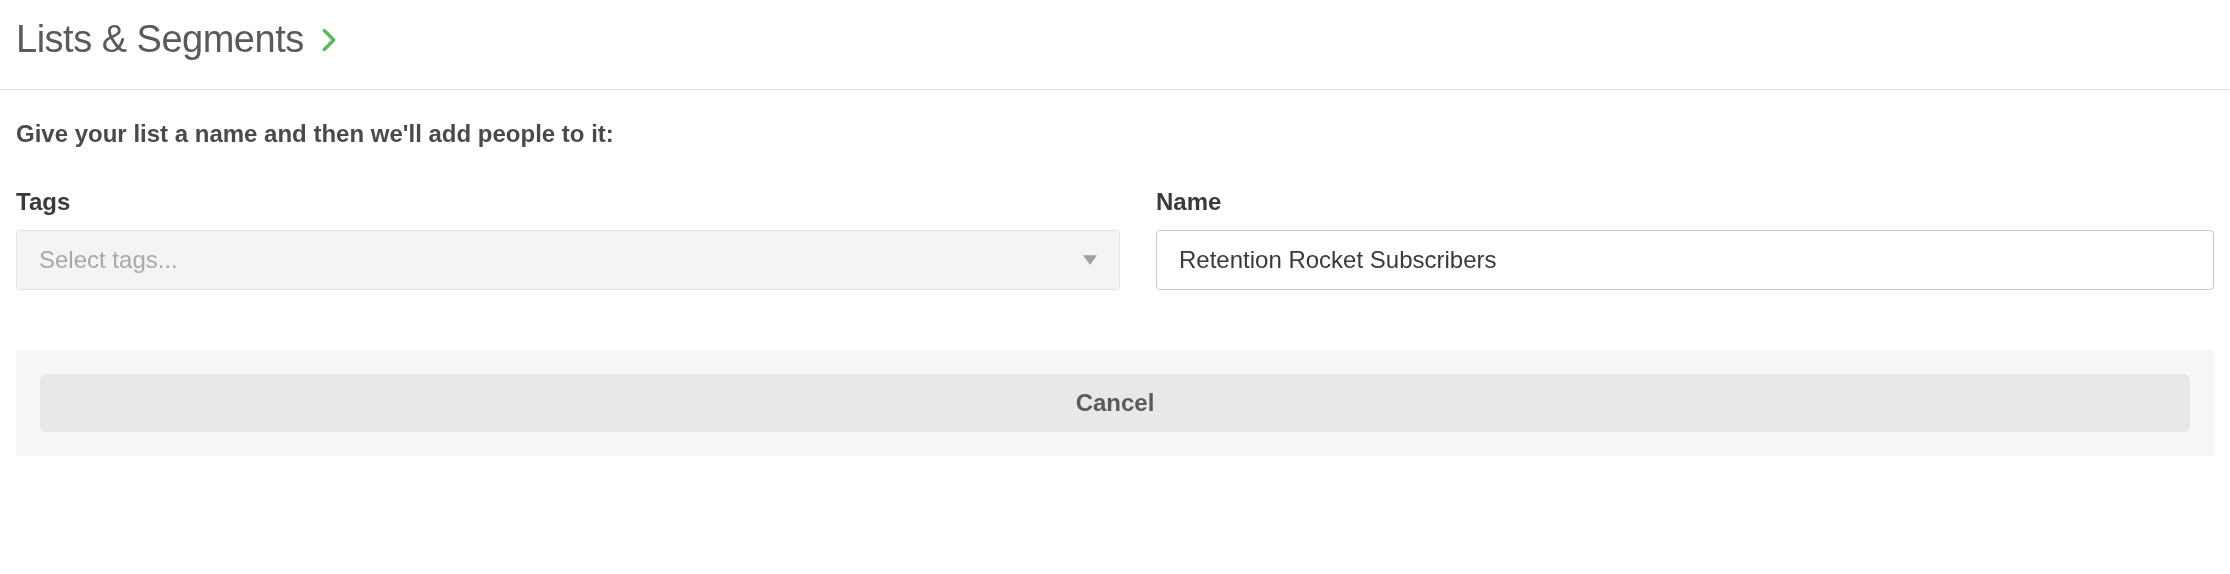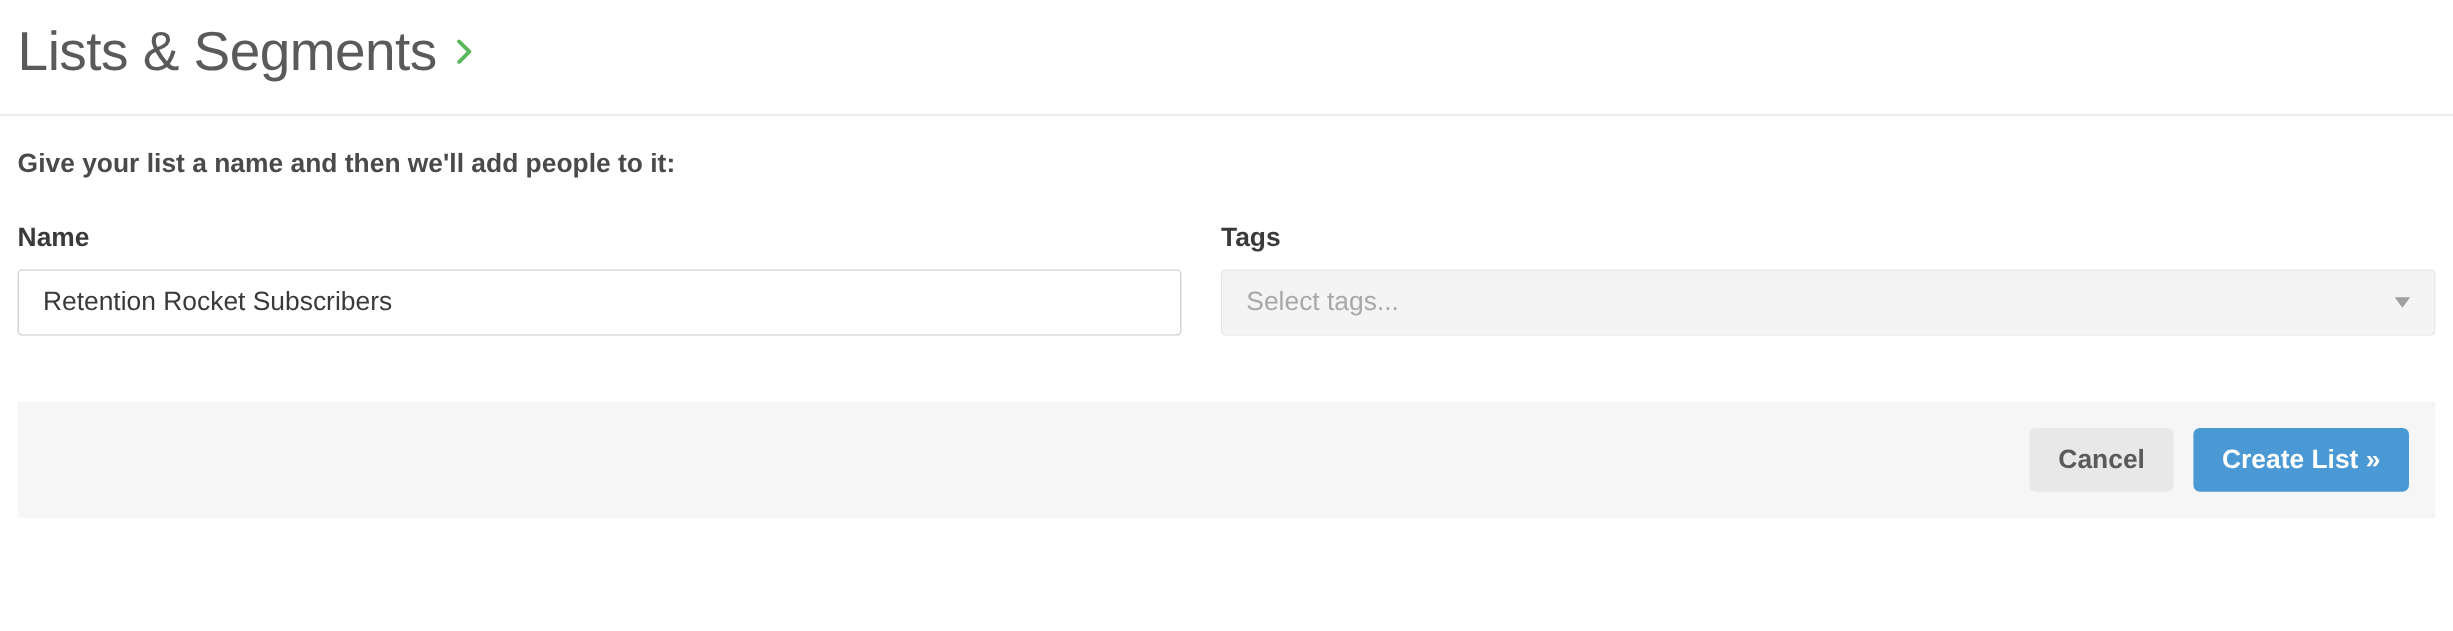--- a/index.html
+++ b/index.html
@@ -15,21 +15,21 @@
     .page {
       width: 100%;
     }
     .header {
       padding: 18px 16px 28px 16px;
     }
     .breadcrumb {
       display: flex;
       align-items: center;
       gap: 18px;
-      font-size: 50px;
+      font-size: 38px;
       font-weight: 400;
       color: #5a5a5a;
       letter-spacing: -0.5px;
     }
     .breadcrumb-link {
       color: #5a5a5a;
       cursor: pointer;
     }
     .breadcrumb-sep {
       color: #5cb85c;
@@ -107,22 +107,23 @@
     .select-caret {
       color: #a0a0a0;
       font-size: 14px;
     }
     .footer-bar {
       margin: 60px 16px 24px 16px;
       background: #f6f6f6;
       padding: 24px 24px;
       display: flex;
       justify-content: flex-end;
-      gap: 18px;
+      gap: 33px;
       border-radius: 2px;
+      flex-direction: column;
     }
     .btn {
       height: 58px;
       padding: 0 26px;
       font-size: 24px;
       font-weight: 600;
       border-radius: 6px;
       border: none;
       cursor: pointer;
       font-family: inherit;
@@ -155,38 +156,37 @@
     </div>
   </div>
 
   <hr class="divider">
 
   <div class="content">
     <p class="intro">Give your list a name and then we'll add people to it:</p>
 
     <div class="form-row">
 
-      <div class="field-group name-group">
-        <label class="field-label">Name</label>
-        <input type="text" class="text-input" value="Retention Rocket Subscribers" style="">
-      </div>
-
       <div class="field-group tags-group">
         <label class="field-label">Tags</label>
         <div class="select-wrap">
           <span class="select-placeholder">Select tags...</span>
           <span class="select-caret">
             <svg width="14" height="10" viewBox="0 0 12 8" fill="#a0a0a0">
                 <polygon points="0,0 12,0 6,8"></polygon>
               </svg>
           </span>
         </div>
       </div>
 
+      <div class="field-group name-group">
+        <label class="field-label">Name</label>
+        <input type="text" class="text-input" value="Retention Rocket Subscribers" style="">
+      </div>
+
     </div>
   </div>
 
   <div class="footer-bar">
     <button class="btn btn-secondary">Cancel</button>
-    <button class="btn btn-primary">Create List »</button>
   </div>
 
 </div>
 
 </body></html>

